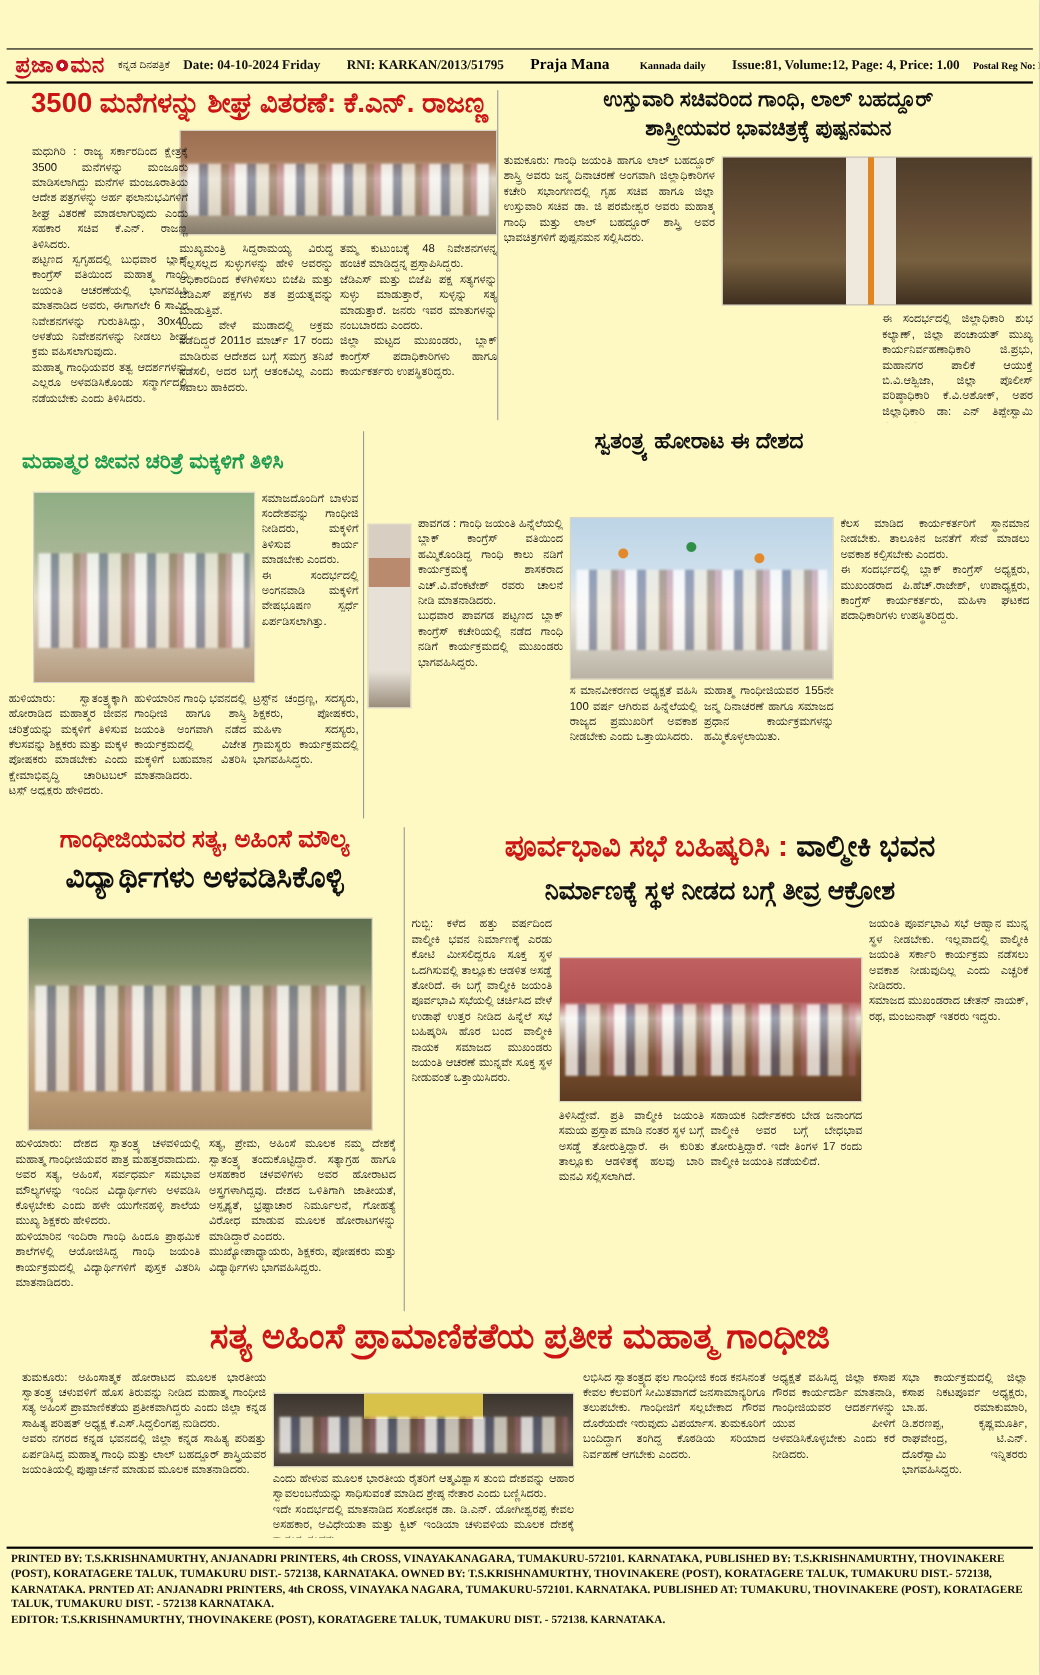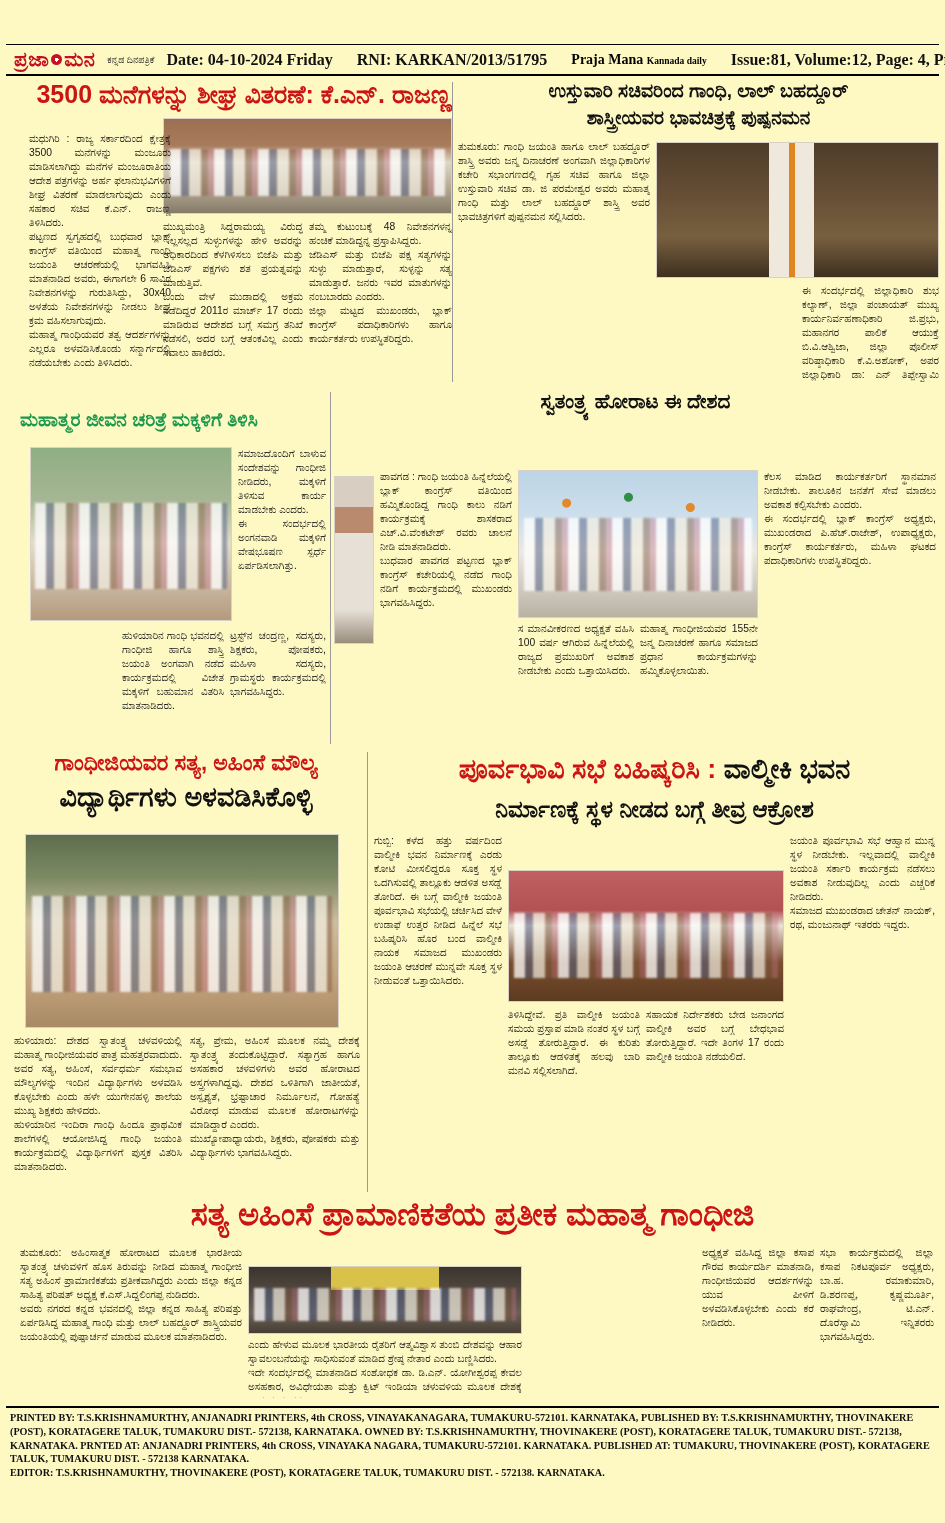--- a/index.html
+++ b/index.html
@@ -6,23 +6,23 @@
   .page{position:relative;width:945px;height:1523px;margin:0 auto;background:#fef9c3;
         font-family:"Liberation Sans",sans-serif;overflow:hidden;box-shadow:0 0 6px rgba(0,0,0,.4);}
   
   .masthead{position:absolute;left:6px;right:6px;top:44px;height:32px;
             border-top:1.5px solid #000;border-bottom:2.5px solid #000;
             display:flex;align-items:center;gap:12px;padding:0 8px;box-sizing:border-box;}
   .logo-main{color:#c41022;font-weight:700;font-size:20px;letter-spacing:.5px;white-space:nowrap;display:flex;align-items:center;gap:2px;}
   .logo-flower{display:inline-block;width:11px;height:11px;border-radius:50%;
                background:radial-gradient(circle,#fff 0 2px,#c41022 2px);}
   .logo-sub{font-size:9.5px;color:#111;white-space:nowrap;}
-  .mh-serif{font-family:"Liberation Serif",serif;font-weight:700;font-size:16px;color:#111;white-space:nowrap;}
+  .mh-serif{font-family:"Liberation Serif",serif;font-weight:700;font-size:12px;color:#111;white-space:nowrap;}
   .mh-name{font-family:"Liberation Serif",serif;font-weight:700;font-size:14px;white-space:nowrap;}
-  .mh-name small{font-size:9.5px;font-weight:700;}
+  .mh-name small{font-size:9.5px;font-weight:700;margin-left:24px;}
   .mh-postal{font-family:"Liberation Serif",serif;font-weight:700;font-size:9px;white-space:nowrap;}
   .spacer{flex:1;}
   
   .art{position:absolute;}
   .bt{position:absolute;font-size:10.3px;line-height:1.36;text-align:justify;color:#151515;
       white-space:pre-line;overflow:hidden;word-break:break-word;}
   .hl{position:absolute;left:0;right:0;text-align:center;font-weight:700;white-space:nowrap;overflow:hidden;}
   .vrule{position:absolute;width:1px;background:#999;}
   
   .photo{position:absolute;overflow:hidden;background:#c9b79c;border:1px solid #d8d2c6;box-sizing:border-box;}
@@ -70,21 +70,21 @@
       <span>Praja Mana</span>
       <small>Kannada daily</small>
     </span>
     <span class="spacer"></span>
     <span class="mh-serif">Issue:81, Volume:12,  Page: 4, Price: 1.00</span>
     <span class="mh-postal">Postal Reg No: L2/RNP-1244/TMR/2023-25</span>
 
   </div>
 
   <div class="art" style="left:6px;top:80px;width:446px;height:306px;">
-    <div class="hl" style="top:0;height:36px;font-size:25px;color:#cc1414;text-align:right;padding-left:14px;">3500 ಮನೆಗಳನ್ನು ಶೀಘ್ರ ವಿತರಣೆ: ಕೆ.ಎನ್. ರಾಜಣ್ಣ</div>
+    <div class="hl" style="top:0;height:36px;font-size:25px;color:#cc1414;text-align:center;padding-left:14px;">3500 ಮನೆಗಳನ್ನು ಶೀಘ್ರ ವಿತರಣೆ: ಕೆ.ಎನ್. ರಾಜಣ್ಣ</div>
     <div class="photo photo-a crowd" style="left:157px;top:38px;width:289px;height:96px;"></div>
     <div class="bt" style="left:23px;top:40px;width:142px;height:258px;margin-top:12px;">ಮಧುಗಿರಿ : ರಾಜ್ಯ ಸರ್ಕಾರದಿಂದ ಕ್ಷೇತ್ರಕ್ಕೆ 3500 ಮನೆಗಳನ್ನು ಮಂಜೂರು ಮಾಡಿಸಲಾಗಿದ್ದು ಮನೆಗಳ ಮಂಜೂರಾತಿಯ ಆದೇಶ ಪತ್ರಗಳನ್ನು ಅರ್ಹ ಫಲಾನುಭವಿಗಳಿಗೆ ಶೀಘ್ರ ವಿತರಣೆ ಮಾಡಲಾಗುವುದು ಎಂದು ಸಹಕಾರ ಸಚಿವ ಕೆ.ಎನ್. ರಾಜಣ್ಣ ತಿಳಿಸಿದರು.
 ಪಟ್ಟಣದ ಸ್ವಗೃಹದಲ್ಲಿ ಬುಧವಾರ ಬ್ಲಾಕ್ ಕಾಂಗ್ರೆಸ್ ವತಿಯಿಂದ ಮಹಾತ್ಮ ಗಾಂಧಿ ಜಯಂತಿ ಆಚರಣೆಯಲ್ಲಿ ಭಾಗವಹಿಸಿ ಮಾತನಾಡಿದ ಅವರು, ಈಗಾಗಲೇ 6 ಸಾವಿರ ನಿವೇಶನಗಳನ್ನು ಗುರುತಿಸಿದ್ದು, 30x40 ಅಳತೆಯ ನಿವೇಶನಗಳನ್ನು ನೀಡಲು ಶೀಘ್ರ ಕ್ರಮ ವಹಿಸಲಾಗುವುದು.
 ಮಹಾತ್ಮ ಗಾಂಧಿಯವರ ತತ್ವ ಆದರ್ಶಗಳನ್ನು ಎಲ್ಲರೂ ಅಳವಡಿಸಿಕೊಂಡು ಸನ್ಮಾರ್ಗದಲ್ಲಿ ನಡೆಯಬೇಕು ಎಂದು ತಿಳಿಸಿದರು.</div>
     <div class="bt" style="left:157px;top:140px;width:140px;height:160px;">ಮುಖ್ಯಮಂತ್ರಿ ಸಿದ್ದರಾಮಯ್ಯ ವಿರುದ್ಧ ಇಲ್ಲಸಲ್ಲದ ಸುಳ್ಳುಗಳನ್ನು ಹೇಳಿ ಅವರನ್ನು ಅಧಿಕಾರದಿಂದ ಕೆಳಗಿಳಿಸಲು ಬಿಜೆಪಿ ಮತ್ತು ಜೆಡಿಎಸ್ ಪಕ್ಷಗಳು ಶತ ಪ್ರಯತ್ನವನ್ನು ಮಾಡುತ್ತಿವೆ.
 ಒಂದು ವೇಳೆ ಮುಡಾದಲ್ಲಿ ಅಕ್ರಮ ನಡೆದಿದ್ದರೆ 2011ರ ಮಾರ್ಚ್ 17 ರಂದು ಮಾಡಿರುವ ಆದೇಶದ ಬಗ್ಗೆ ಸಮಗ್ರ ತನಿಖೆ ನಡೆಸಲಿ, ಅದರ ಬಗ್ಗೆ ಆತಂಕವಿಲ್ಲ ಎಂದು ಸವಾಲು ಹಾಕಿದರು.</div>
     <div class="bt" style="left:303px;top:140px;width:143px;height:160px;">ತಮ್ಮ ಕುಟುಂಬಕ್ಕೆ 48 ನಿವೇಶನಗಳನ್ನ ಹಂಚಿಕೆ ಮಾಡಿದ್ದನ್ನ ಪ್ರಸ್ತಾಪಿಸಿದ್ದರು.
 ಜೆಡಿಎಸ್ ಮತ್ತು ಬಿಜೆಪಿ ಪಕ್ಷ ಸತ್ಯಗಳನ್ನು ಸುಳ್ಳು ಮಾಡುತ್ತಾರೆ, ಸುಳ್ಳನ್ನು ಸತ್ಯ ಮಾಡುತ್ತಾರೆ. ಜನರು ಇವರ ಮಾತುಗಳನ್ನು ನಂಬಬಾರದು ಎಂದರು.
 ಜಿಲ್ಲಾ ಮಟ್ಟದ ಮುಖಂಡರು, ಬ್ಲಾಕ್ ಕಾಂಗ್ರೆಸ್ ಪದಾಧಿಕಾರಿಗಳು ಹಾಗೂ ಕಾರ್ಯಕರ್ತರು ಉಪಸ್ಥಿತರಿದ್ದರು.</div>
   </div>
@@ -97,20 +97,21 @@
     <div class="bt" style="left:344px;top:204px;width:137px;height:100px;">ಈ ಸಂದರ್ಭದಲ್ಲಿ ಜಿಲ್ಲಾಧಿಕಾರಿ ಶುಭ ಕಲ್ಯಾಣ್, ಜಿಲ್ಲಾ ಪಂಚಾಯತ್ ಮುಖ್ಯ ಕಾರ್ಯನಿರ್ವಹಣಾಧಿಕಾರಿ ಜಿ.ಪ್ರಭು, ಮಹಾನಗರ ಪಾಲಿಕೆ ಆಯುಕ್ತೆ ಬಿ.ವಿ.ಆಶ್ವಿಜಾ, ಜಿಲ್ಲಾ ಪೊಲೀಸ್ ವರಿಷ್ಠಾಧಿಕಾರಿ ಕೆ.ವಿ.ಅಶೋಕ್, ಅಪರ ಜಿಲ್ಲಾಧಿಕಾರಿ ಡಾ: ಎನ್ ತಿಪ್ಪೇಸ್ವಾಮಿ ಸೇರಿದಂತೆ ಮತ್ತಿತರ ಅಧಿಕಾರಿಗಳು ಉಪಸ್ಥಿತರಿದ್ದರು.</div>
   </div>
 
   <div class="vrule" style="left:452px;top:82px;height:300px;"></div>
 
   <div class="art" style="left:6px;top:407px;width:322px;height:356px;">
     <div class="hl" style="top:2px;height:26px;font-size:19px;color:#1c9a4e;text-align:left;padding-left:14px;">ಮಹಾತ್ಮರ ಜೀವನ ಚರಿತ್ರೆ ಮಕ್ಕಳಿಗೆ ತಿಳಿಸಿ</div>
     <div class="photo photo-c crowd" style="left:24px;top:40px;width:202px;height:174px;"></div>
     <div class="bt" style="left:232px;top:40px;width:88px;height:174px;">ಸಮಾಜದೊಂದಿಗೆ ಬಾಳುವ ಸಂದೇಶವನ್ನು ಗಾಂಧೀಜಿ ನೀಡಿದರು, ಮಕ್ಕಳಿಗೆ ತಿಳಿಸುವ ಕಾರ್ಯ ಮಾಡಬೇಕು ಎಂದರು.
 ಈ ಸಂದರ್ಭದಲ್ಲಿ ಅಂಗನವಾಡಿ ಮಕ್ಕಳಿಗೆ ವೇಷಭೂಷಣ ಸ್ಪರ್ಧೆ ಏರ್ಪಡಿಸಲಾಗಿತ್ತು.</div>
+    <div class="bt" style="left:2px;top:222px;width:108px;height:94px;">ಹುಳಿಯಾರು: ಸ್ವಾತಂತ್ರ್ಯಕ್ಕಾಗಿ ಹೋರಾಡಿದ ಮಹಾತ್ಮರ ಜೀವನ ಚರಿತ್ರೆಯನ್ನು ಮಕ್ಕಳಿಗೆ ತಿಳಿಸುವ ಕೆಲಸವನ್ನು ಶಿಕ್ಷಕರು ಮತ್ತು ಮಕ್ಕಳ ಪೋಷಕರು ಮಾಡಬೇಕು ಎಂದು ಕ್ಷೇಮಾಭಿವೃದ್ಧಿ ಚಾರಿಟಬಲ್ ಟ್ರಸ್ಟ್ ಅಧ್ಯಕ್ಷರು ಹೇಳಿದರು.</div>
     <div class="bt" style="left:116px;top:222px;width:102px;height:94px;">ಹುಳಿಯಾರಿನ ಗಾಂಧಿ ಭವನದಲ್ಲಿ ಗಾಂಧೀಜಿ ಹಾಗೂ ಶಾಸ್ತ್ರಿ ಜಯಂತಿ ಅಂಗವಾಗಿ ನಡೆದ ಕಾರ್ಯಕ್ರಮದಲ್ಲಿ ವಿಜೇತ ಮಕ್ಕಳಿಗೆ ಬಹುಮಾನ ವಿತರಿಸಿ ಮಾತನಾಡಿದರು.</div>
     <div class="bt" style="left:224px;top:222px;width:96px;height:94px;">ಟ್ರಸ್ಟ್‌ನ ಚಂದ್ರಣ್ಣ, ಸದಸ್ಯರು, ಶಿಕ್ಷಕರು, ಪೋಷಕರು, ಮಹಿಳಾ ಸದಸ್ಯರು, ಗ್ರಾಮಸ್ಥರು ಕಾರ್ಯಕ್ರಮದಲ್ಲಿ ಭಾಗವಹಿಸಿದ್ದರು.</div>
   </div>
 
   <div class="art" style="left:332px;top:390px;width:607px;height:356px;">
     <div class="hl" style="top:0;height:40px;font-size:20px;color:#111;">ಸ್ವತಂತ್ರ್ಯ ಹೋರಾಟ ಈ ದೇಶದ</div>
     <div class="photo photo-dp" style="left:2px;top:86px;width:40px;height:168px;"></div>
     <div class="bt" style="left:48px;top:80px;width:132px;height:272px;">ಪಾವಗಡ : ಗಾಂಧಿ ಜಯಂತಿ ಹಿನ್ನೆಲೆಯಲ್ಲಿ ಬ್ಲಾಕ್ ಕಾಂಗ್ರೆಸ್ ವತಿಯಿಂದ ಹಮ್ಮಿಕೊಂಡಿದ್ದ ಗಾಂಧಿ ಕಾಲು ನಡಿಗೆ ಕಾರ್ಯಕ್ರಮಕ್ಕೆ ಶಾಸಕರಾದ ಎಚ್.ವಿ.ವೆಂಕಟೇಶ್ ರವರು ಚಾಲನೆ ನೀಡಿ ಮಾತನಾಡಿದರು.
 ಬುಧವಾರ ಪಾವಗಡ ಪಟ್ಟಣದ ಬ್ಲಾಕ್ ಕಾಂಗ್ರೆಸ್ ಕಚೇರಿಯಲ್ಲಿ ನಡೆದ ಗಾಂಧಿ ನಡಿಗೆ ಕಾರ್ಯಕ್ರಮದಲ್ಲಿ ಮುಖಂಡರು ಭಾಗವಹಿಸಿದ್ದರು.</div>
     <div class="photo photo-d crowd" style="left:186px;top:80px;width:240px;height:148px;"></div>
@@ -147,20 +148,21 @@
 
   <div class="vrule" style="left:367px;top:752px;height:440px;"></div>
 
   <div class="art" style="left:6px;top:1196px;width:933px;height:206px;">
     <div class="hl" style="top:0;height:44px;font-size:32px;color:#cc1414;">ಸತ್ಯ ಅಹಿಂಸೆ ಪ್ರಾಮಾಣಿಕತೆಯ ಪ್ರತೀಕ ಮಹಾತ್ಮ ಗಾಂಧೀಜಿ</div>
     <div class="bt" style="left:14px;top:50px;width:222px;height:152px;">ತುಮಕೂರು: ಅಹಿಂಸಾತ್ಮಕ ಹೋರಾಟದ ಮೂಲಕ ಭಾರತೀಯ ಸ್ವಾತಂತ್ರ್ಯ ಚಳುವಳಿಗೆ ಹೊಸ ತಿರುವನ್ನು ನೀಡಿದ ಮಹಾತ್ಮ ಗಾಂಧೀಜಿ ಸತ್ಯ ಅಹಿಂಸೆ ಪ್ರಾಮಾಣಿಕತೆಯ ಪ್ರತೀಕವಾಗಿದ್ದರು ಎಂದು ಜಿಲ್ಲಾ ಕನ್ನಡ ಸಾಹಿತ್ಯ ಪರಿಷತ್ ಅಧ್ಯಕ್ಷ ಕೆ.ಎಸ್.ಸಿದ್ದಲಿಂಗಪ್ಪ ನುಡಿದರು.
 ಅವರು ನಗರದ ಕನ್ನಡ ಭವನದಲ್ಲಿ ಜಿಲ್ಲಾ ಕನ್ನಡ ಸಾಹಿತ್ಯ ಪರಿಷತ್ತು ಏರ್ಪಡಿಸಿದ್ದ ಮಹಾತ್ಮ ಗಾಂಧಿ ಮತ್ತು ಲಾಲ್ ಬಹದ್ದೂರ್ ಶಾಸ್ತ್ರಿಯವರ ಜಯಂತಿಯಲ್ಲಿ ಪುಷ್ಪಾರ್ಚನೆ ಮಾಡುವ ಮೂಲಕ ಮಾತನಾಡಿದರು.</div>
     <div class="photo photo-g crowd" style="left:242px;top:70px;width:274px;height:68px;"></div>
     <div class="bt" style="left:242px;top:142px;width:274px;height:60px;">ಎಂದು ಹೇಳುವ ಮೂಲಕ ಭಾರತೀಯ ರೈತರಿಗೆ ಆತ್ಮವಿಶ್ವಾಸ ತುಂಬಿ ದೇಶವನ್ನು ಆಹಾರ ಸ್ವಾವಲಂಬನೆಯನ್ನು ಸಾಧಿಸುವಂತೆ ಮಾಡಿದ ಶ್ರೇಷ್ಠ ನೇತಾರ ಎಂದು ಬಣ್ಣಿಸಿದರು.
 ಇದೇ ಸಂದರ್ಭದಲ್ಲಿ ಮಾತನಾಡಿದ ಸಂಶೋಧಕ ಡಾ. ಡಿ.ಎನ್. ಯೋಗೀಶ್ವರಪ್ಪ ಕೇವಲ ಅಸಹಕಾರ, ಅವಿಧೇಯತಾ ಮತ್ತು ಕ್ವಿಟ್ ಇಂಡಿಯಾ ಚಳುವಳಿಯ ಮೂಲಕ ದೇಶಕ್ಕೆ ಸ್ವಾತಂತ್ರ್ಯ ತಂದರು.</div>
+    <div class="bt" style="left:524px;top:50px;width:166px;height:152px;">ಲಭಿಸಿದ ಸ್ವಾತಂತ್ರ್ಯದ ಫಲ ಗಾಂಧೀಜಿ ಕಂಡ ಕನಸಿನಂತೆ ಕೇವಲ ಕೆಲವರಿಗೆ ಸೀಮಿತವಾಗದೆ ಜನಸಾಮಾನ್ಯರಿಗೂ ತಲುಪಬೇಕು. ಗಾಂಧೀಜಿಗೆ ಸಲ್ಲಬೇಕಾದ ಗೌರವ ದೊರೆಯದೇ ಇರುವುದು ವಿಪರ್ಯಾಸ. ತುಮಕೂರಿಗೆ ಬಂದಿದ್ದಾಗ ತಂಗಿದ್ದ ಕೊಠಡಿಯ ಸರಿಯಾದ ನಿರ್ವಹಣೆ ಆಗಬೇಕು ಎಂದರು.</div>
     <div class="bt" style="left:696px;top:50px;width:112px;height:152px;">ಅಧ್ಯಕ್ಷತೆ ವಹಿಸಿದ್ದ ಜಿಲ್ಲಾ ಕಸಾಪ ಗೌರವ ಕಾರ್ಯದರ್ಶಿ ಮಾತನಾಡಿ, ಗಾಂಧೀಜಿಯವರ ಆದರ್ಶಗಳನ್ನು ಯುವ ಪೀಳಿಗೆ ಅಳವಡಿಸಿಕೊಳ್ಳಬೇಕು ಎಂದು ಕರೆ ನೀಡಿದರು.</div>
     <div class="bt" style="left:814px;top:50px;width:114px;height:152px;">ಸಭಾ ಕಾರ್ಯಕ್ರಮದಲ್ಲಿ ಜಿಲ್ಲಾ ಕಸಾಪ ನಿಕಟಪೂರ್ವ ಅಧ್ಯಕ್ಷರು, ಬಾ.ಹ. ರಮಾಕುಮಾರಿ, ಡಿ.ಶರಣಪ್ಪ, ಕೃಷ್ಣಮೂರ್ತಿ, ರಾಘವೇಂದ್ರ, ಟಿ.ಎನ್. ದೊರೆಸ್ವಾಮಿ ಇನ್ನಿತರರು ಭಾಗವಹಿಸಿದ್ದರು.</div>
   </div>
 
   <div class="footer">
     <div>PRINTED BY: T.S.KRISHNAMURTHY, ANJANADRI PRINTERS, 4th CROSS, VINAYAKANAGARA, TUMAKURU-572101. KARNATAKA, PUBLISHED BY: T.S.KRISHNAMURTHY, THOVINAKERE (POST), KORATAGERE TALUK, TUMAKURU DIST.- 572138, KARNATAKA. OWNED BY: T.S.KRISHNAMURTHY, THOVINAKERE (POST), KORATAGERE TALUK, TUMAKURU DIST.- 572138, KARNATAKA. PRNTED AT: ANJANADRI PRINTERS, 4th CROSS, VINAYAKA NAGARA, TUMAKURU-572101. KARNATAKA. PUBLISHED AT: TUMAKURU, THOVINAKERE (POST), KORATAGERE TALUK, TUMAKURU DIST. - 572138 KARNATAKA.</div>
     <div>EDITOR: T.S.KRISHNAMURTHY, THOVINAKERE (POST), KORATAGERE TALUK, TUMAKURU DIST. - 572138. KARNATAKA.</div>
   </div>
 
 </div>

